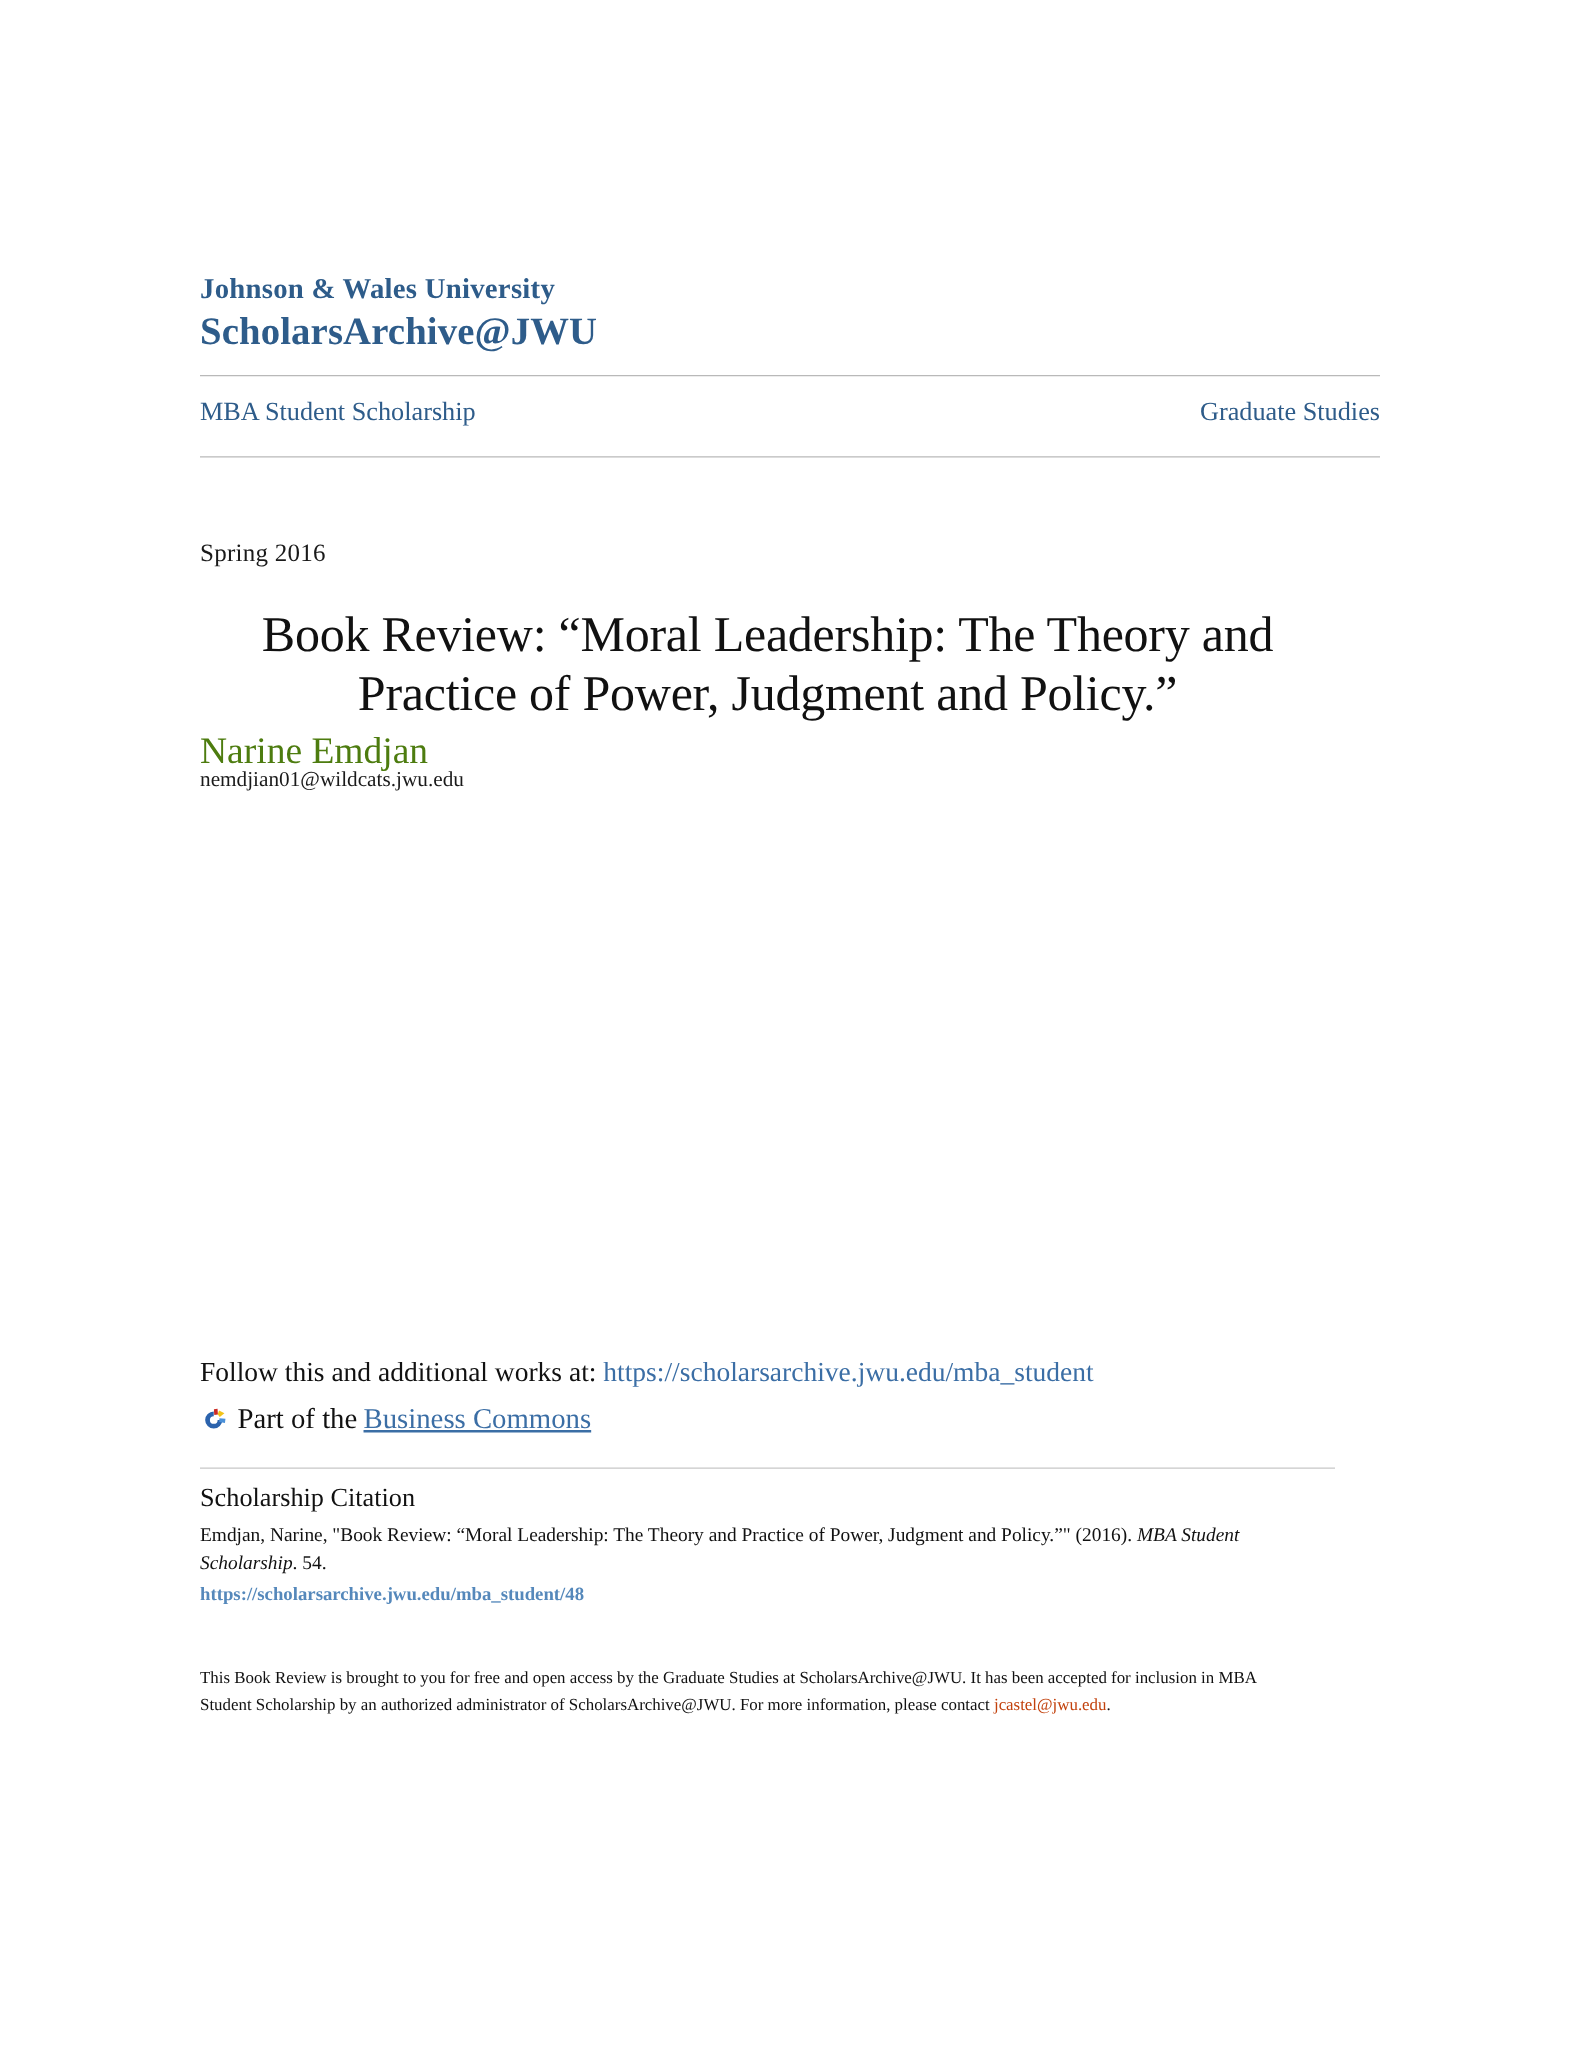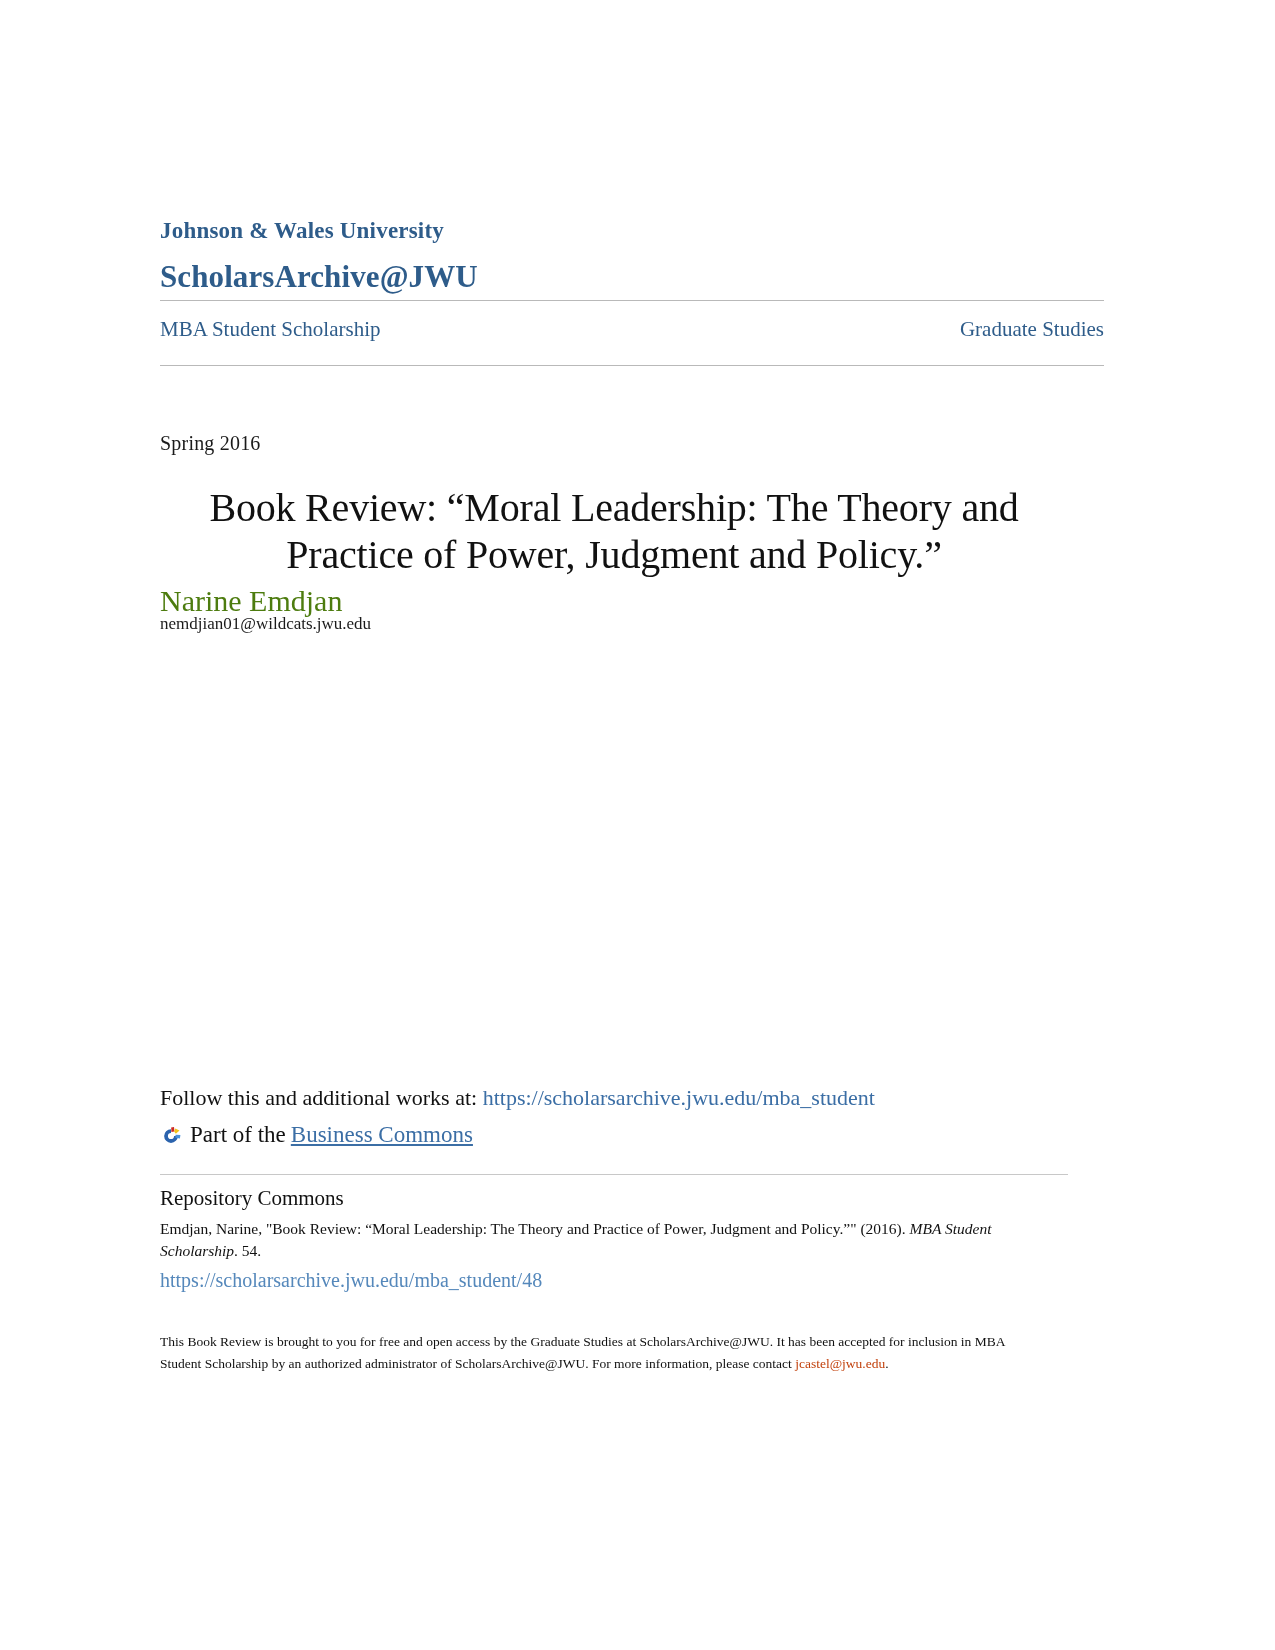--- a/index.html
+++ b/index.html
@@ -42,21 +42,21 @@
     line-height: 1.15;
     white-space: nowrap;
   }
   .brand-line2 {
     font-family: "Liberation Serif", "DejaVu Serif", serif;
     font-weight: bold;
     font-size: 31px;
     letter-spacing: 0.1px;
     color: #2e5c8a;
     line-height: 1.2;
-    margin-top: 14px;
+    margin-top: 2px;
     white-space: nowrap;
   }
 
   
   .rule {
     position: absolute;
     background: #b9b9b9;
     height: 1px;
     left: 160px;
     width: 944px;
@@ -188,21 +188,22 @@
     font-size: 15.5px;
     line-height: 1.42;
     color: #111;
   }
   .repo-body .ital { font-style: italic; }
   .repo-link {
     display: block;
     margin-top: 4px;
     color: #5588bb;
     text-decoration: none;
-    font-size: 20px;
+    font-size: 15px;
+    font-weight: bold;
   }
 
   
   .footnote {
     position: absolute;
     left: 160px;
     top: 1331px;
     width: 880px;
     font-size: 13.5px;
     line-height: 1.62;
@@ -252,21 +253,21 @@
         <path d="M22.2 5.0 L28.4 8.0 L23.0 12.6 L20.6 9.4 Z" fill="#f2c319"></path>
         <path d="M22.6 14.0 L29.6 14.4 L29.0 19.6 L22.4 18.4 Z" fill="#4a90d9"></path>
       </svg>
     </span>
     <span class="partof-text">Part of the</span>
     <span class="partof-link">Business Commons</span>
   </div>
 
   <div class="rule-thin"></div>
 
-  <div class="repo-head">Repository Commons</div>
+  <div class="repo-head">Scholarship Citation</div>
   <div class="repo-body">
     <span>Emdjan, Narine, "Book Review: “Moral Leadership: The Theory and Practice of Power, Judgment and Policy.”" (2016). </span><span class="ital">MBA Student Scholarship</span><span>. 54.</span>
     <span class="repo-link">https://scholarsarchive.jwu.edu/mba_student/48</span>
   </div>
 
   <div class="footnote">
     <span>This Book Review is brought to you for free and open access by the Graduate Studies at ScholarsArchive@JWU. It has been accepted for inclusion in MBA Student Scholarship by an authorized administrator of ScholarsArchive@JWU. For more information, please contact </span><span class="mail">jcastel@jwu.edu</span><span>.</span>
   </div>
 
 </div>

